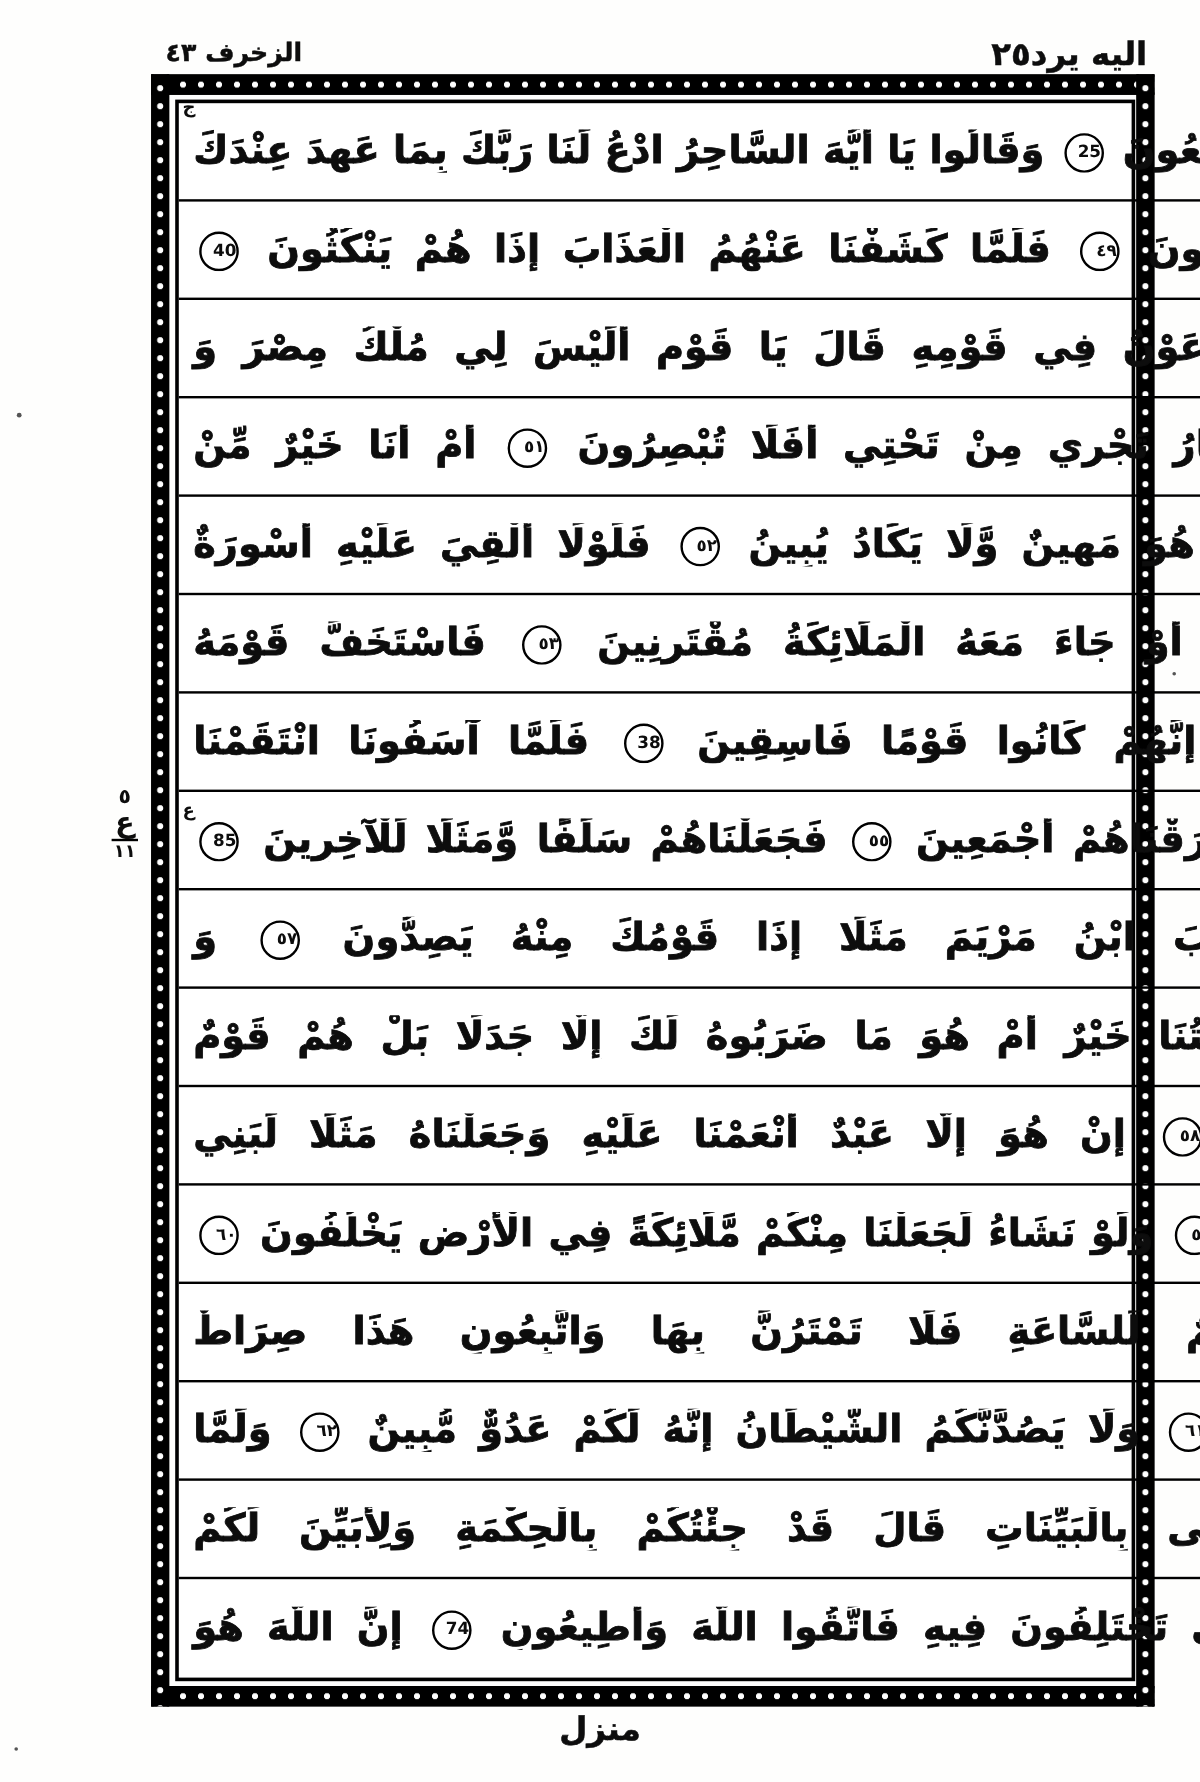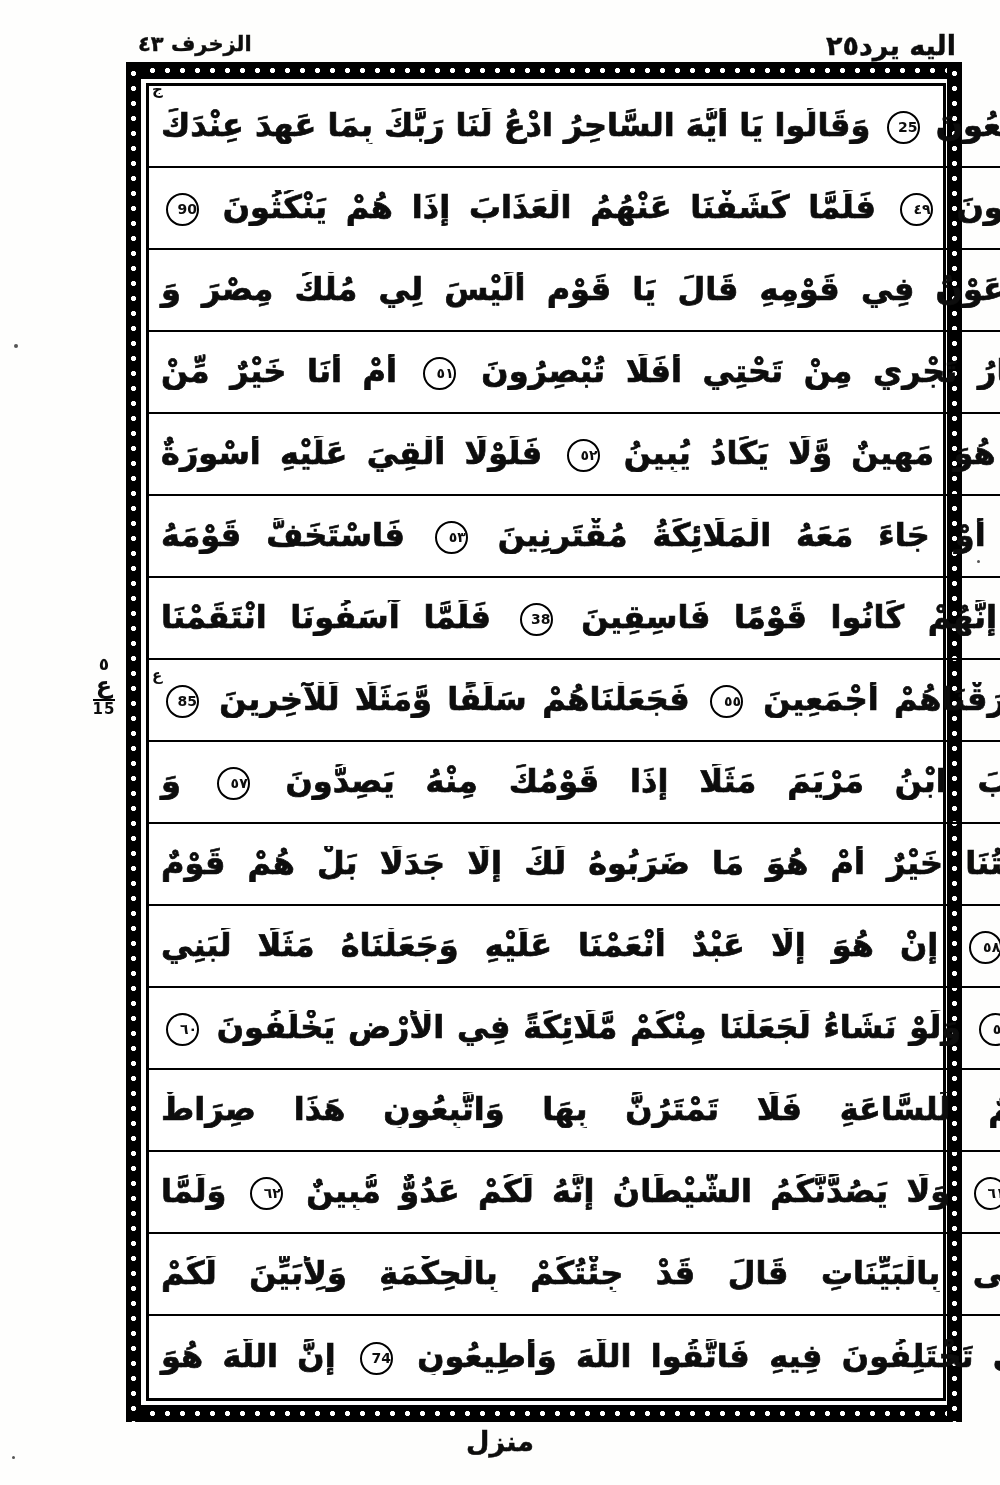--- a/index.html
+++ b/index.html
@@ -66,21 +66,21 @@
 <div class="frame">
   <div class="strip h top"></div>
   <div class="strip h bottom"></div>
   <div class="strip v left"></div>
   <div class="strip v right"></div>
   <div class="rows">
       <div class="row">
         <p class="ltext">لَعَلَّهُمْ يَرْجِعُونَ <span class="aya">25</span> وَقَالُوا يَا أَيُّهَ السَّاحِرُ ادْعُ لَنَا رَبَّكَ بِمَا عَهِدَ عِنْدَكَ</p>
       </div>
       <div class="row">
-        <p class="ltext">إِنَّنَا لَمُهْتَدُونَ <span class="aya">٤٩</span> فَلَمَّا كَشَفْنَا عَنْهُمُ الْعَذَابَ إِذَا هُمْ يَنْكُثُونَ <span class="aya">90</span></p>
+        <p class="ltext">إِنَّنَا لَمُهْتَدُونَ <span class="aya">٤٩</span> فَلَمَّا كَشَفْنَا عَنْهُمُ الْعَذَابَ إِذَا هُمْ يَنْكُثُونَ <span class="aya">40</span></p>
       </div>
       <div class="row">
         <p class="ltext">وَنَادَى فِرْعَوْنُ فِي قَوْمِهِ قَالَ يَا قَوْمِ أَلَيْسَ لِي مُلْكُ مِصْرَ وَ</p>
       </div>
       <div class="row">
         <p class="ltext">هَذِهِ الْأَنْهَارُ تَجْرِي مِنْ تَحْتِي أَفَلَا تُبْصِرُونَ <span class="aya">٥١</span> أَمْ أَنَا خَيْرٌ مِّنْ</p>
       </div>
       <div class="row">
         <p class="ltext">هَذَا الَّذِي هُوَ مَهِينٌ وَّلَا يَكَادُ يُبِينُ <span class="aya">٥٢</span> فَلَوْلَا أُلْقِيَ عَلَيْهِ أَسْوِرَةٌ</p>
       </div>
@@ -118,20 +118,20 @@
         <p class="ltext">بَعْضَ الَّذِي تَخْتَلِفُونَ فِيهِ فَاتَّقُوا اللَّهَ وَأَطِيعُونِ <span class="aya">74</span> إِنَّ اللَّهَ هُوَ</p>
       </div>
     </div>
 </div>
 
 <div class="jeem-mark">ج</div>
 <div class="inline-ruku">ع</div>
 <div class="margin-ruku">
   <div class="n1">٥</div>
   <div><span class="ain">ع</span></div>
-  <div class="n2">15</div>
+  <div class="n2">١١</div>
 </div>
 
 <div class="catchword">منزل</div>
 
 <div class="speck s1"></div>
 <div class="speck s2"></div>
 <div class="speck s3"></div>
 
 </body></html>

